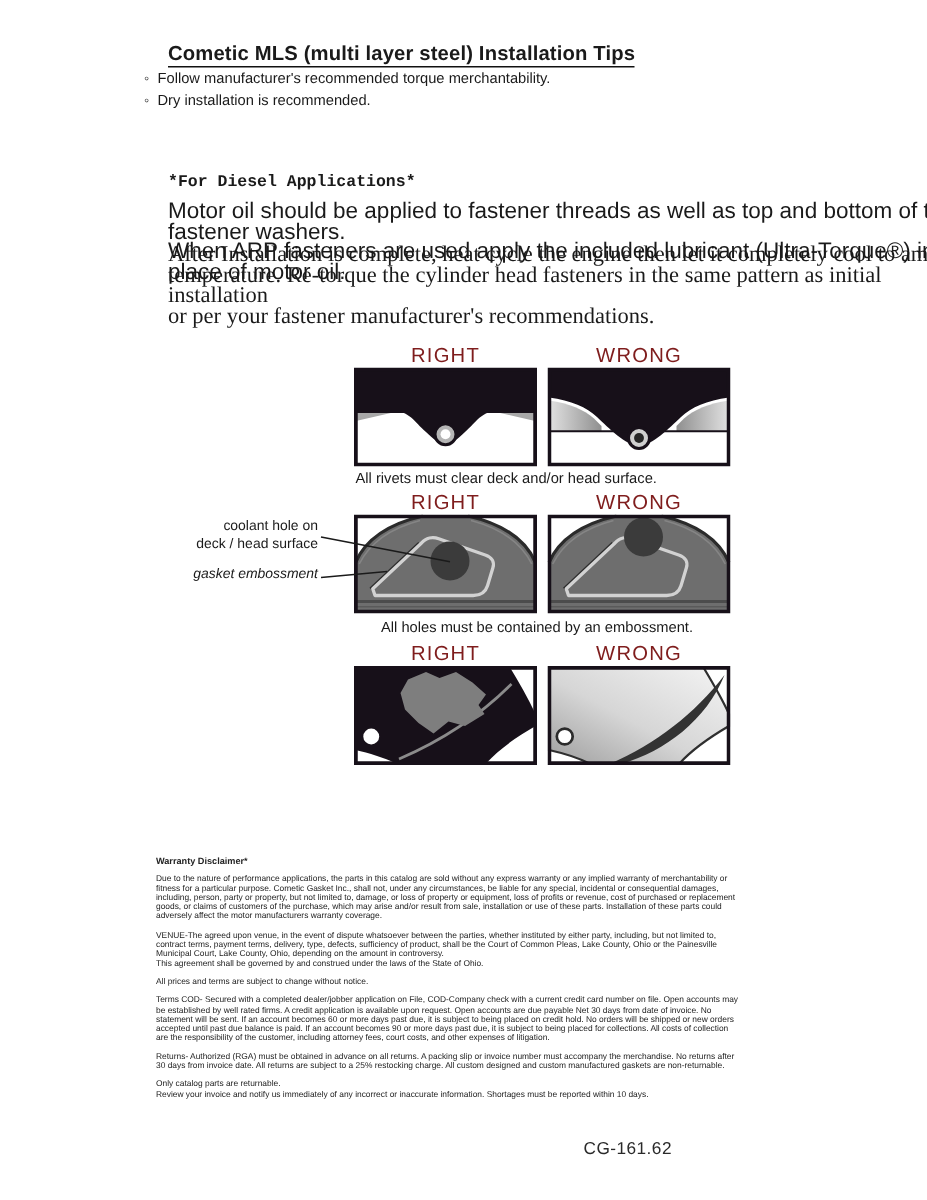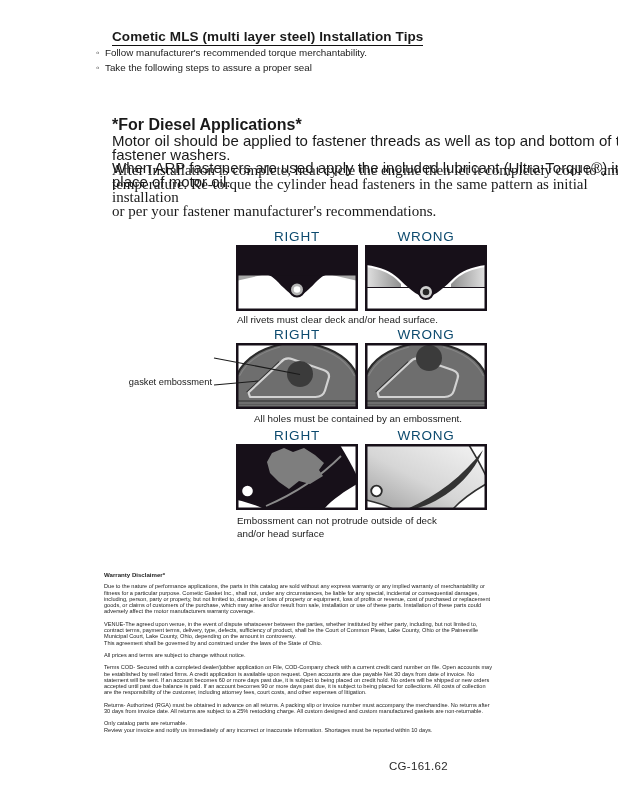--- a/index.html
+++ b/index.html
@@ -5,44 +5,44 @@
   html,body{margin:0;padding:0;background:#ffffff;}
   .page{position:relative;width:618px;height:800px;background:#ffffff;overflow:hidden;
         font-family:"Liberation Sans",sans-serif;color:#1a1a1a;padding-left:34px;}
   .abs{position:absolute;}
   .title{font-size:13.5px;font-weight:bold;border-bottom:1.6px solid #111;padding-bottom:1px;
          display:inline-block;letter-spacing:.1px;}
   .bullets{font-size:9.8px;line-height:14.5px;}
   .bullets .row{white-space:nowrap;}
   .bullets .m{display:inline-block;width:9px;}
   .bullets .sub{padding-left:18px;}
-  .h2{font-size:16px;font-weight:bold;}
+  .h2{font-size:11px;font-weight:bold;font-family:Liberation Mono, monospace;}
   .para{font-size:15px;line-height:13.6px;white-space:pre-line;}
-  .dlabel{width:122px;text-align:center;font-size:13.5px;letter-spacing:.8px;color:#0c4a6e;}
+  .dlabel{width:122px;text-align:center;font-size:13.5px;letter-spacing:.8px;color:#7f1d1d;}
   .dcap{font-size:9.8px;line-height:13px;white-space:pre-line;}
   .leadlabel{width:116px;text-align:right;font-size:9.3px;line-height:11.5px;white-space:pre-line;}
   .dbox{display:block;}
   .legal{width:480px;font-size:5.6px;line-height:6.3px;color:#232323;}
   .legal .lh{font-size:6.1px;font-weight:bold;margin:0 0 5px 0;}
   .legal p{margin:0 0 6px 0;white-space:pre-line;}
   .footer{font-size:11.5px;color:#2a2a2a;letter-spacing:.3px;}
   svg{display:block;}
 </style>
 </head>
 <body>
 
 <div class="page">
 
   <div class="abs" style="left:112px;top:27px;">
     <span class="title">Cometic MLS (multi layer steel) Installation Tips</span>
   </div>
 
   <div class="abs bullets" style="left:96px;top:46px;">
     <div class="row"><span class="m">◦</span><span>Follow manufacturer's recommended torque merchantability.</span></div>
-    <div class="row"><span class="m">◦</span><span>Take the following steps to assure a proper seal</span></div>
+    <div class="row"><span class="m">◦</span><span>Dry installation is recommended.</span></div>
   </div>
 
   <div class="abs h2" style="left:112px;top:116px;">*For Diesel Applications*</div>
   <div class="abs para" style="left:112px;top:134px;">Motor oil should be applied to fastener threads as well as top and bottom of the fastener washers.
 When ARP fasteners are used apply the included lubricant (Ultra-Torque®) in place of motor oil.</div>
   <div class="abs para" style="left:112px;top:164px;font-family:Liberation Serif, serif;">After Installation is complete, heat cycle the engine then let it completely cool to ambient
 temperature. Re-torque the cylinder head fasteners in the same pattern as initial installation
 or per your fastener manufacturer's recommendations.</div>
 
   <div class="abs dlabel" style="left:236px;top:229px;">RIGHT</div>
@@ -82,21 +82,23 @@
       <circle cx="61" cy="47" r="3.3" fill="#262626"></circle>
     </g>
     <rect x="1.25" y="1.25" width="119.5" height="63.5" fill="none" stroke="#171019" stroke-width="2.5"></rect>
   </svg>
 
   <div class="abs dcap" style="left:237px;top:313px;">All rivets must clear deck and/or head surface.</div>
 
   <div class="abs dlabel" style="left:236px;top:327px;">RIGHT</div>
   <div class="abs dlabel" style="left:365px;top:327px;">WRONG</div>
 
-  <div class="abs leadlabel" style="left:96px;top:377px;">gasket embossment</div>
+  <div class="abs leadlabel" style="left:96px;top:345px;">coolant hole on
+deck / head surface</div>
+  <div class="abs leadlabel" style="left:96px;top:377px;font-style:italic;">gasket embossment</div>
 
   <svg class="abs dbox" style="left:236px;top:343px;" width="122" height="66" viewBox="0 0 122 66">
     <rect x="1" y="1" width="120" height="64" fill="#6e6e6e"></rect>
     <path d="M1 1 H46 C24 6 8 16 1 32 Z" fill="#ffffff"></path>
     <path d="M121 1 H76 C98 6 114 16 121 32 Z" fill="#ffffff"></path>
     <path d="M46 1 C24 6 8 16 1 32" fill="none" stroke="#2b2b2b" stroke-width="2.2"></path>
     <path d="M76 1 C98 6 114 16 121 32" fill="none" stroke="#2b2b2b" stroke-width="2.2"></path>
     <path d="M44 4 C25 9 11 18 3.5 33" fill="none" stroke="#858585" stroke-width="1.1"></path>
     <path d="M78 4 C97 9 111 18 118.5 33" fill="none" stroke="#858585" stroke-width="1.1"></path>
     <line x1="1" y1="58" x2="121" y2="58" stroke="#4c4c4c" stroke-width="2"></line>
@@ -150,22 +152,20 @@
           <stop offset="1" stop-color="#f4f4f4"></stop>
       </linearGradient>
     </defs>
     <rect x="0" y="0" width="122" height="66" fill="#ffffff"></rect>
     <path d="M1 1 H104 C110 11 116 21 121 32 L121 40 C109 47 97 55 88 65 H28 C20 61 10 58 1 56 Z" fill="url(#gd3)" stroke="#2f2f2f" stroke-width="1.5"></path>
     <path d="M42 65 C72 52 98 32 118 6 C106 36 78 57 50 65 Z" fill="#333333"></path>
     <circle cx="11.5" cy="47" r="5.3" fill="#ffffff" stroke="#2b2b2b" stroke-width="1.8"></circle>
     <rect x="1.25" y="1.25" width="119.5" height="63.5" fill="none" stroke="#171019" stroke-width="2.5"></rect>
   </svg>
 
-  <div class="abs dcap" style="left:237px;top:514px;">Embossment can not protrude outside of deck
-and/or head surface</div>
 
   <div class="abs legal" style="left:104px;top:572px;">
     <p class="lh">Warranty Disclaimer*</p>
     <p>Due to the nature of performance applications, the parts in this catalog are sold without any express warranty or any implied warranty of merchantability or
 fitness for a particular purpose.  Cometic Gasket Inc., shall not, under any circumstances, be liable for any special, incidental or consequential damages,
 including, person, party or property, but not limited to, damage, or loss of property or equipment, loss of profits or revenue, cost of purchased or replacement
 goods, or claims of customers of the purchase, which may arise and/or result from sale, installation or use of these parts.  Installation of these parts could
 adversely affect the motor manufacturers warranty coverage.</p>
     <p>VENUE-The agreed upon venue, in the event of dispute whatsoever between the parties, whether instituted by either party, including, but not limited to,
 contract terms, payment terms, delivery, type, defects, sufficiency of product, shall be the Court of Common Pleas, Lake County, Ohio or the Painesville

